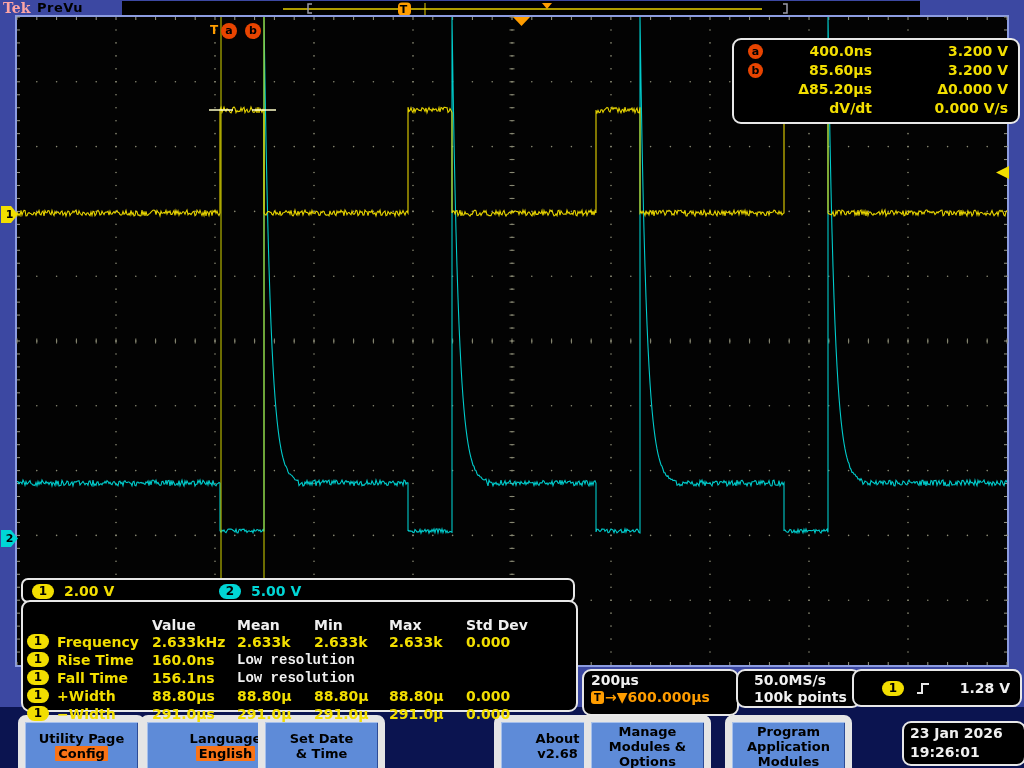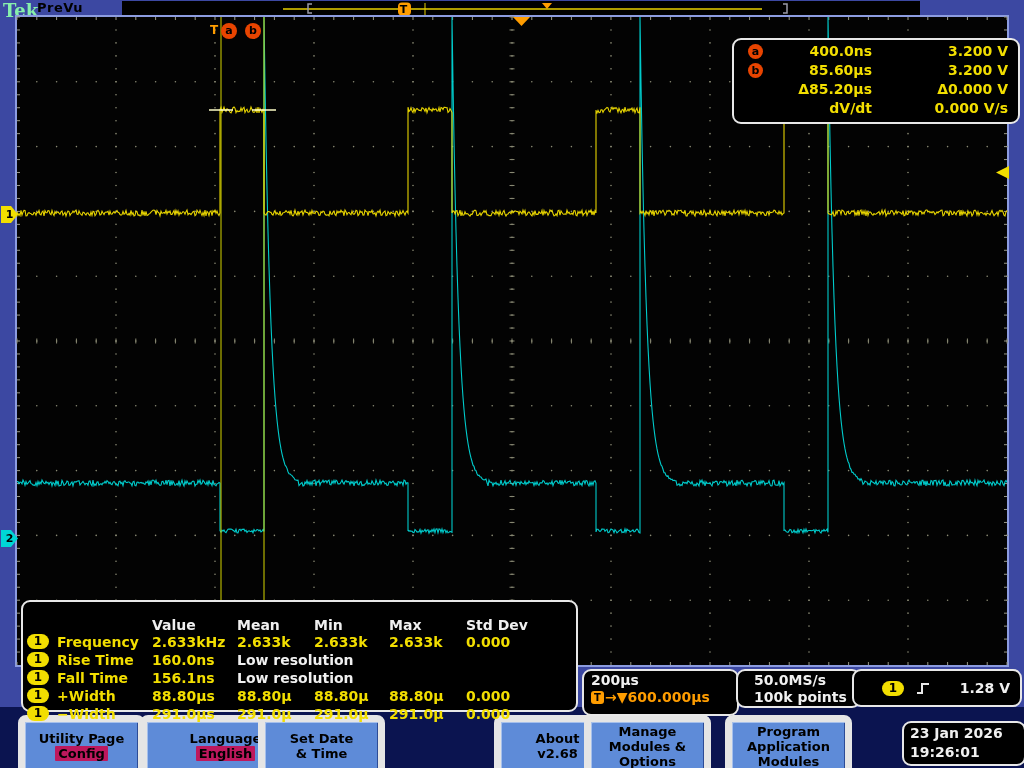--- a/index.html
+++ b/index.html
@@ -1,20 +1,20 @@
 <!DOCTYPE html>
 <html><head>
 <meta charset="utf-8">
 <style>
   html,body{margin:0;padding:0;background:#222;}
   .screen{position:relative;width:1024px;height:768px;background:#3c48a2;overflow:hidden;
           font-family:"DejaVu Sans",sans-serif;font-weight:bold;-webkit-font-smoothing:none;}
   
   .titlebar{position:absolute;left:0;top:0;width:1024px;height:16px;}
-  .tek-logo{position:absolute;left:3px;top:0px;font-family:"DejaVu Serif",serif;font-size:18px;color:#86efac;}
+  .tek-logo{position:absolute;left:3px;top:0px;font-family:"DejaVu Serif",serif;font-size:14px;color:#fca5a5;}
   .prevu{position:absolute;left:37px;top:0px;font-size:13px;color:#000;letter-spacing:.5px;}
   .title-blackbox{position:absolute;left:122px;top:1px;width:798px;height:14px;background:#000;}
   
   .graticule{position:absolute;left:17px;top:17px;width:990px;height:648px;background:#030303;
              box-shadow:0 0 0 2px #8c9ce0;}
   svg.wavesvg{position:absolute;left:0;top:0;}
   .ch-marker{position:absolute;width:17px;height:17px;color:#000;font-size:11px;line-height:17px;
              text-align:center;clip-path:polygon(0 0,10px 0,100% 50%,10px 100%,0 100%);z-index:3;}
   .trig-arrow{position:absolute;left:996px;top:166px;width:13px;height:13px;background:#f2de00;
               clip-path:polygon(0 50%,100% 0,100% 100%);z-index:3;}
@@ -39,38 +39,38 @@
   .badge.c2{background:#00d6d6;}
   .scalebar span.sc{margin-left:10px;}
   .sc1{position:absolute;left:9px;top:3px;color:#f2de00;}
   .sc2{position:absolute;left:196px;top:3px;color:#00d6d6;}
   
   .meas{left:21px;top:600px;width:553px;height:108px;}
   .mrow{display:grid;grid-template-columns:30px 95px 85px 77px 75px 77px auto;height:18px;line-height:18px;
         color:#f2de00;padding-left:4px;}
   .mrow.head{color:#f0f0f0;height:17px;padding-top:14px;}
   .mrow .mb{margin-top:1px;}
-  .lowres{grid-column:4/8;color:#f0f0f0;}
+  .lowres{grid-column:4/8;color:#f0f0f0;font-family:Liberation Mono, monospace;}
   
   .tbase{left:582px;top:669px;width:146px;height:34px;line-height:17px;padding:1px 0 8px 7px;}
   .tdelay{color:#ff9d00;}
   .tbadge{display:inline-block;width:13px;height:13px;border-radius:3px;background:#ff9d00;color:#000;
           font-size:10px;line-height:13px;text-align:center;vertical-align:1px;margin-right:1px;}
   .acq{left:736px;top:669px;width:105px;height:34px;line-height:17px;padding:1px 0 0 16px;}
   .trigbox{left:852px;top:669px;width:166px;height:34px;}
   .trigbox .badge{position:absolute;left:28px;top:10px;}
   .trigbox svg{position:absolute;left:62px;top:10px;}
   .trigbox .lvl{position:absolute;right:10px;top:9px;}
   
   .menubar{position:absolute;left:0;top:707px;width:1024px;height:61px;background:#0b1450;z-index:4;}
   .mbtn{position:absolute;top:8px;width:113px;height:48px;background:#5e8bd8;border-radius:8px;
         border:7px solid #e5e5e5;box-shadow:inset 1px 1px 0 #a6c0ec,inset -1px -1px 0 #2c4b96;
         color:#000;font-size:13px;line-height:15px;text-align:center;display:flex;flex-direction:column;
         justify-content:center;cursor:pointer;}
-  .mbtn .hl{background:#be185d;align-self:center;padding:0 3px;border-radius:1px;}
+  .mbtn .hl{background:#f97316;align-self:center;padding:0 3px;border-radius:1px;}
   .datetime{left:902px;top:721px;width:114px;height:40px;line-height:19px;padding:1px 0 0 6px;z-index:6;}
 </style>
 </head>
 <body>
 
 <div class="screen">
 
   <div class="titlebar">
     <span class="tek-logo">Tek</span>
     <span class="prevu">PreVu</span>
@@ -1318,20 +1318,24 @@
         <div class="t">Δ85.20µs</div>
         <div class="v">Δ0.000 V</div>
       </div>
       <div class="cur-row">
         <div></div>
         <div class="t">dV/dt</div>
         <div class="v">0.000 V/s</div>
       </div>
     </div>
 
+  <div class="box scalebar">
+    <span class="sc1"><span class="badge">1</span><span class="sc">2.00 V</span></span>
+    <span class="sc2"><span class="badge c2">2</span><span class="sc">5.00 V</span></span>
+  </div>
 
   <div class="box meas" id="meastable">
       <div class="mrow head">
         <span></span>
         <span></span>
         <span>Value</span>
         <span>Mean</span>
         <span>Min</span>
         <span>Max</span>
         <span>Std Dev</span>

